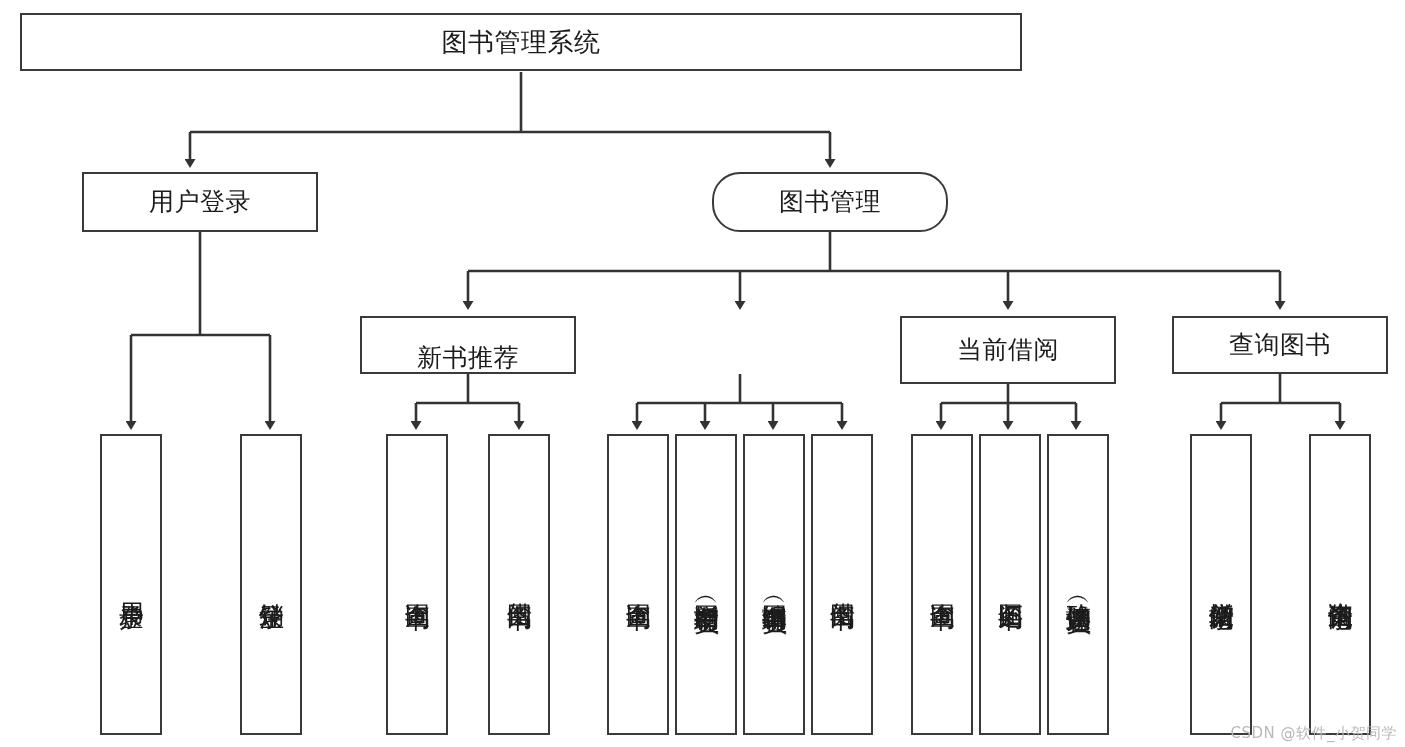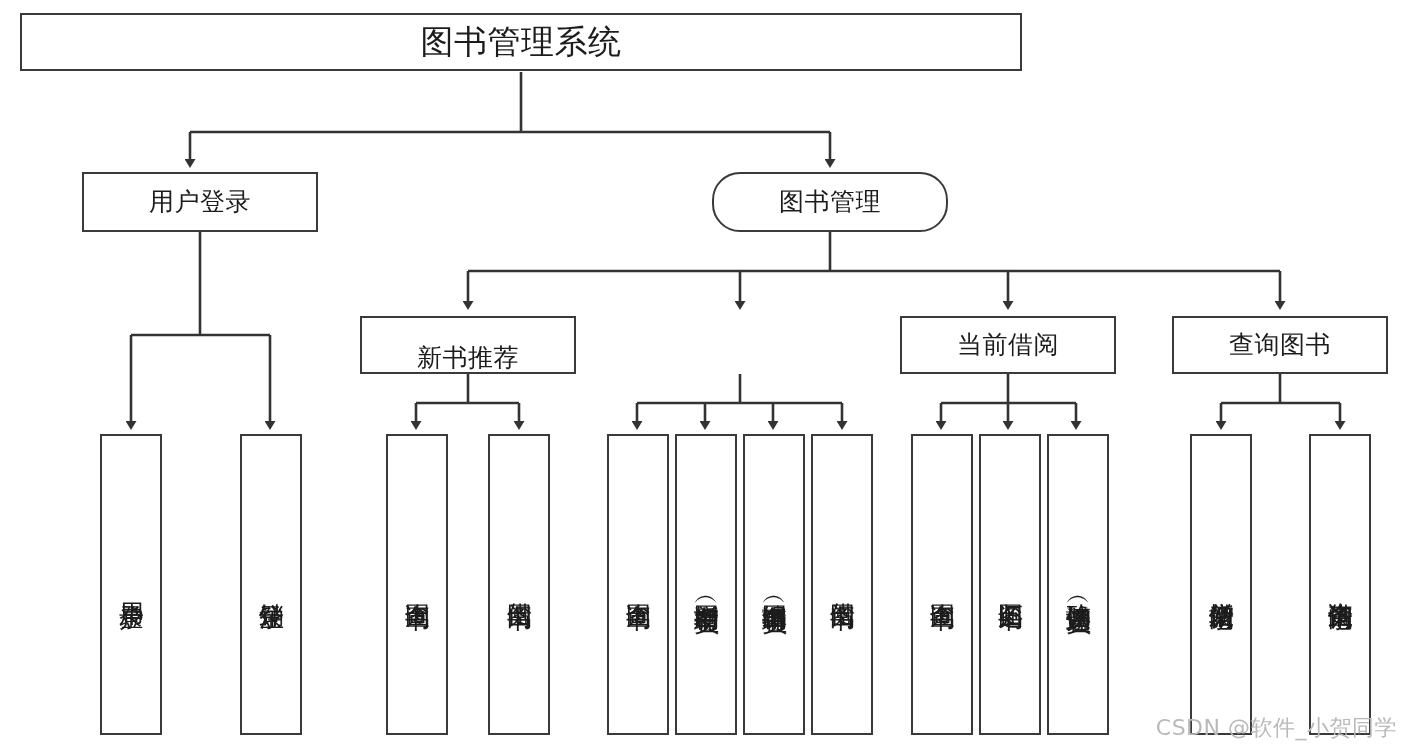--- a/index.html
+++ b/index.html
@@ -38,21 +38,21 @@
     z-index: 3;
   }
   .node .label {
     font-size: 25px;
     line-height: 1.18;
     color: #1c1c1c;
     letter-spacing: 0.5px;
     white-space: nowrap;
   }
   
-  .node.root .label { font-size: 33px; }
+  .node.root .label { font-size: 26px; }
   
   .node.vert {
     align-items: flex-start;
     justify-content: center;
     padding-top: 0;
   }
   .node.vert .label {
     writing-mode: vertical-rl;
     text-orientation: upright;
     white-space: normal;
@@ -65,21 +65,21 @@
     justify-content: center;
   }
   .node.vert.topalign .label {
     align-items: flex-start;
     padding-top: 4px;
   }
   .watermark {
     position: absolute;
     right: 8px;
     bottom: 4px;
-    font-size: 22px;
+    font-size: 15px;
     color: #b9b9b9;
     z-index: 9;
     white-space: nowrap;
     letter-spacing: 0.5px;
     margin-top: 24px;
   }
 </style>
 </head>
 <body>
 
@@ -145,21 +145,21 @@
 
   <div class="node" style="left:712px; top:172px; width:236px; height:60px;border-radius:28px;">
     <span class="label">图书管理</span>
   </div>
 
   <div class="node" style="left:360px; top:316px; width:216px; height:58px;align-items:flex-end;">
     <span class="label">新书推荐</span>
   </div>
 
 
-  <div class="node" style="left:900px; top:316px; width:216px; height:58px;">
+  <div class="node" style="left:900px; top:316px; width:216px; height:68px;">
     <span class="label">当前借阅</span>
   </div>
 
   <div class="node" style="left:1172px; top:316px; width:216px; height:58px;">
     <span class="label">查询图书</span>
   </div>
 
   <div class="node vert" style="left:100px; top:434px; width:62px; height:301px;">
     <span class="label">用户登录</span>
   </div>

